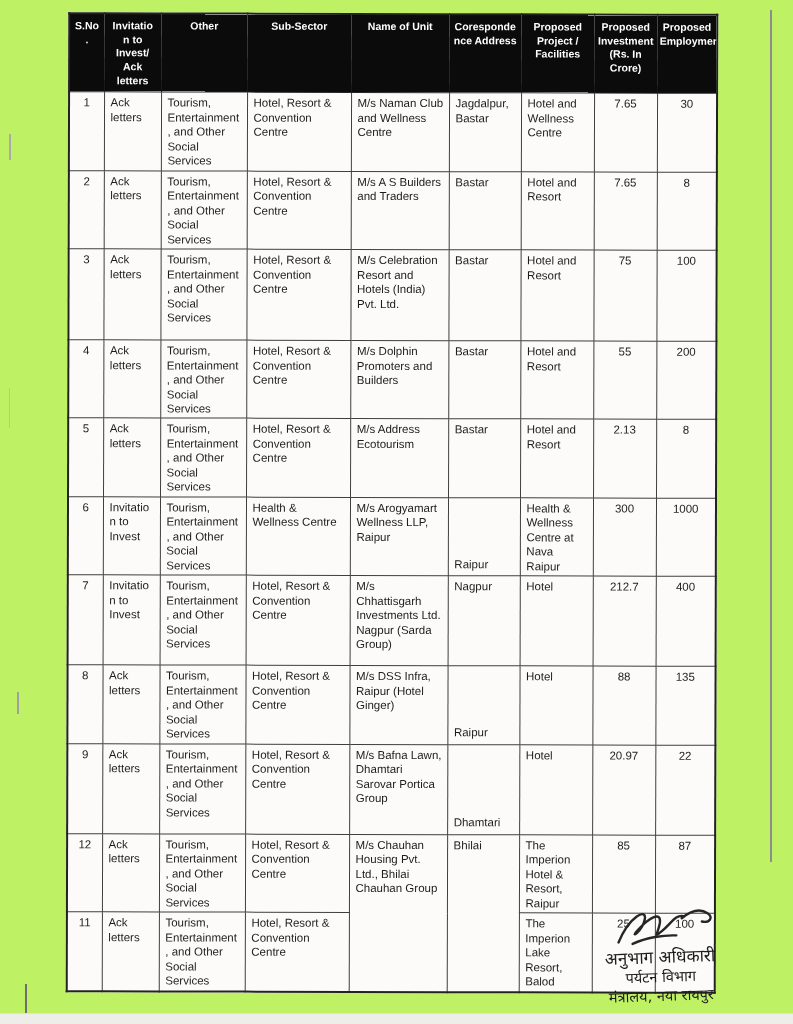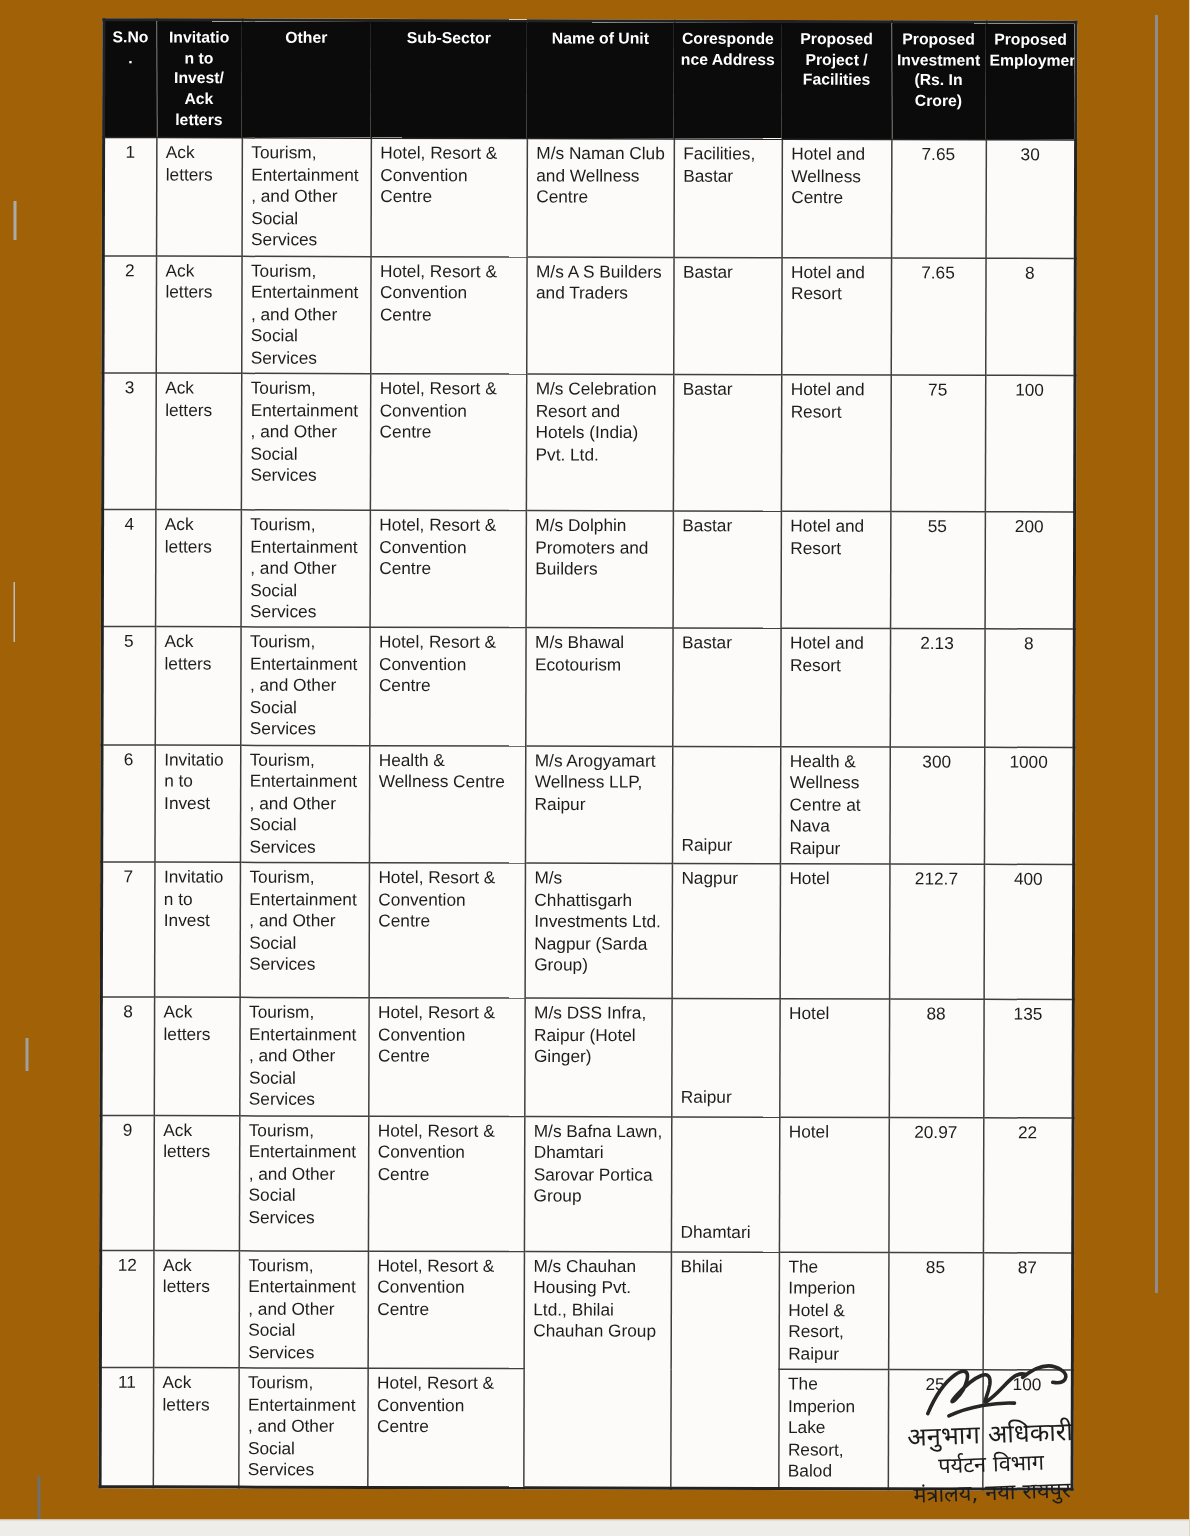--- a/index.html
+++ b/index.html
@@ -4,21 +4,21 @@
 <style>
   html,body{margin:0;padding:0;}
   body{
     width:793px;height:1024px;
     background:#f2f0ed;
     font-family:"Liberation Sans", sans-serif;
     overflow:hidden;
   }
   .page{
     position:relative;width:793px;height:1024px;
-    background:#a16207;
+    background:#bef264;
     overflow:hidden;
   }
   
   #invest-table{
     position:absolute;left:67px;top:13px;width:650px;
     border-collapse:collapse;table-layout:fixed;
     transform:rotate(0.15deg);
     background:#fcfbf9;
   }
   #invest-table th,#invest-table td{
@@ -122,21 +122,21 @@
           <td>Tourism,
 Entertainment
 , and Other
 Social Services</td>
           <td>Hotel, Resort &amp;
 Convention
 Centre</td>
           <td>M/s Naman Club
 and Wellness
 Centre</td>
-          <td>Facilities,
+          <td>Jagdalpur,
 Bastar</td>
           <td>Hotel and
 Wellness
 Centre</td>
           <td class="center">7.65</td>
           <td class="center">30</td>
         </tr>
         <tr>
           <td class="center">2</td>
           <td>Ack
@@ -201,21 +201,21 @@
           <td class="center">5</td>
           <td>Ack
 letters</td>
           <td>Tourism,
 Entertainment
 , and Other
 Social Services</td>
           <td>Hotel, Resort &amp;
 Convention
 Centre</td>
-          <td>M/s Bhawal
+          <td>M/s Address
 Ecotourism</td>
           <td>Bastar</td>
           <td>Hotel and
 Resort</td>
           <td class="center">2.13</td>
           <td class="center">8</td>
         </tr>
         <tr>
           <td class="center">6</td>
           <td>Invitatio

